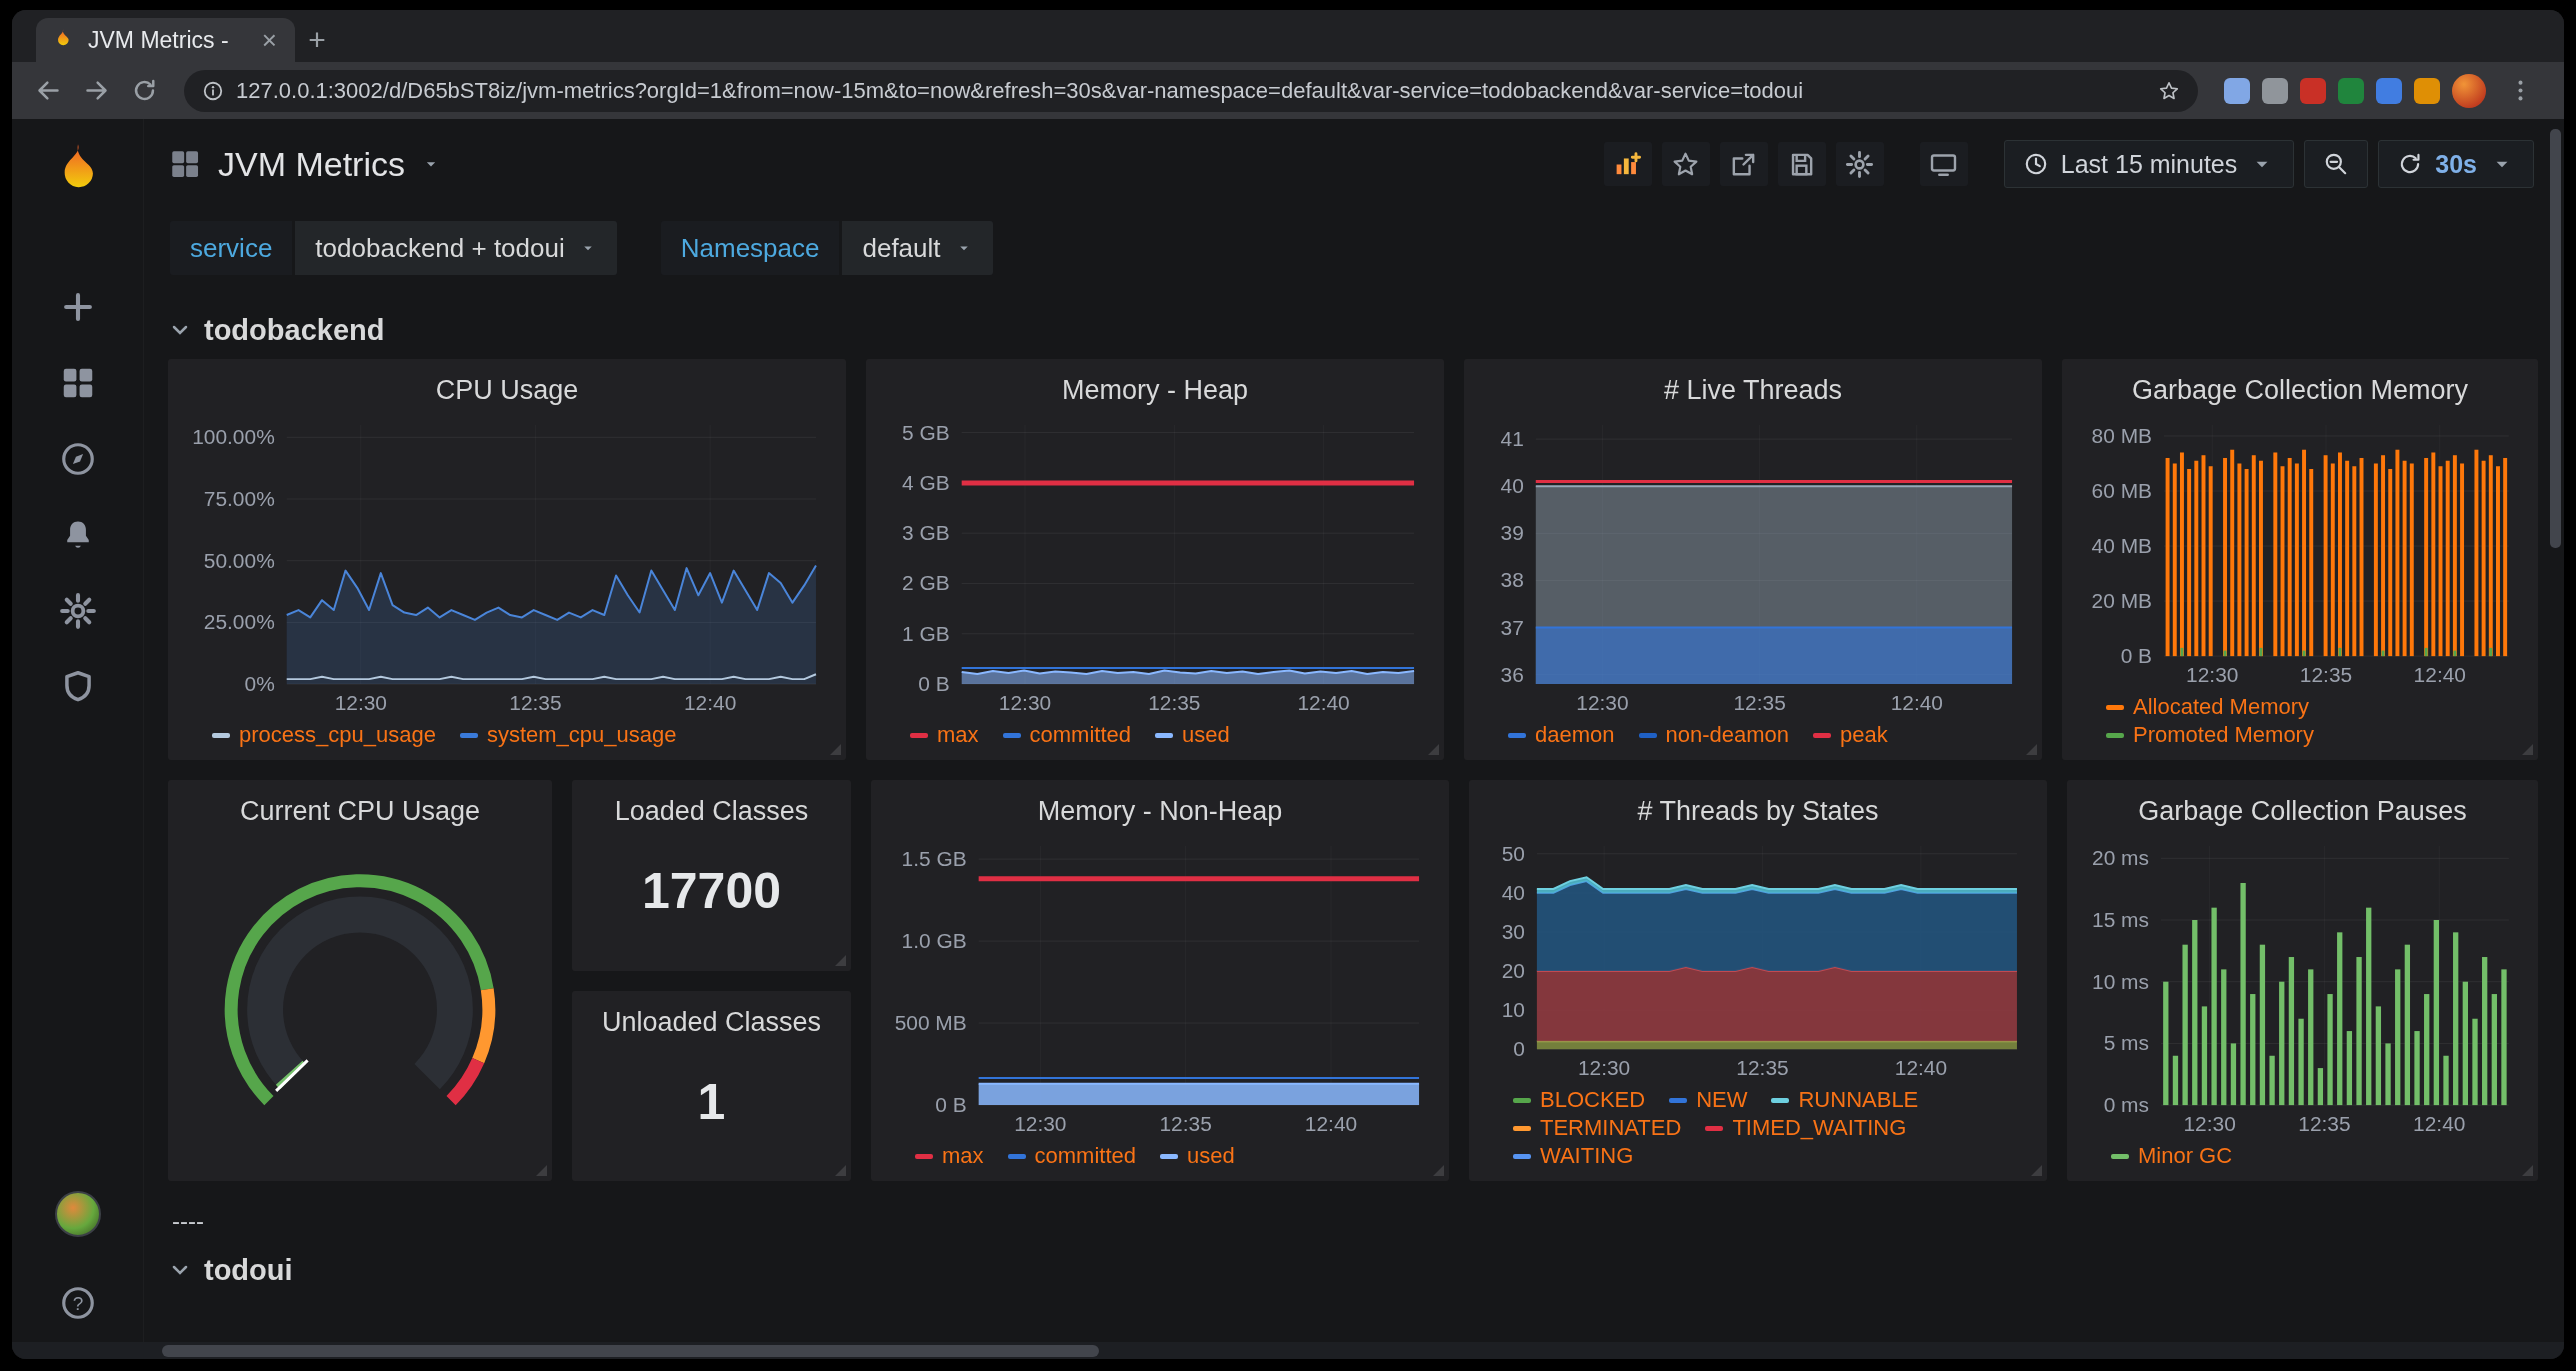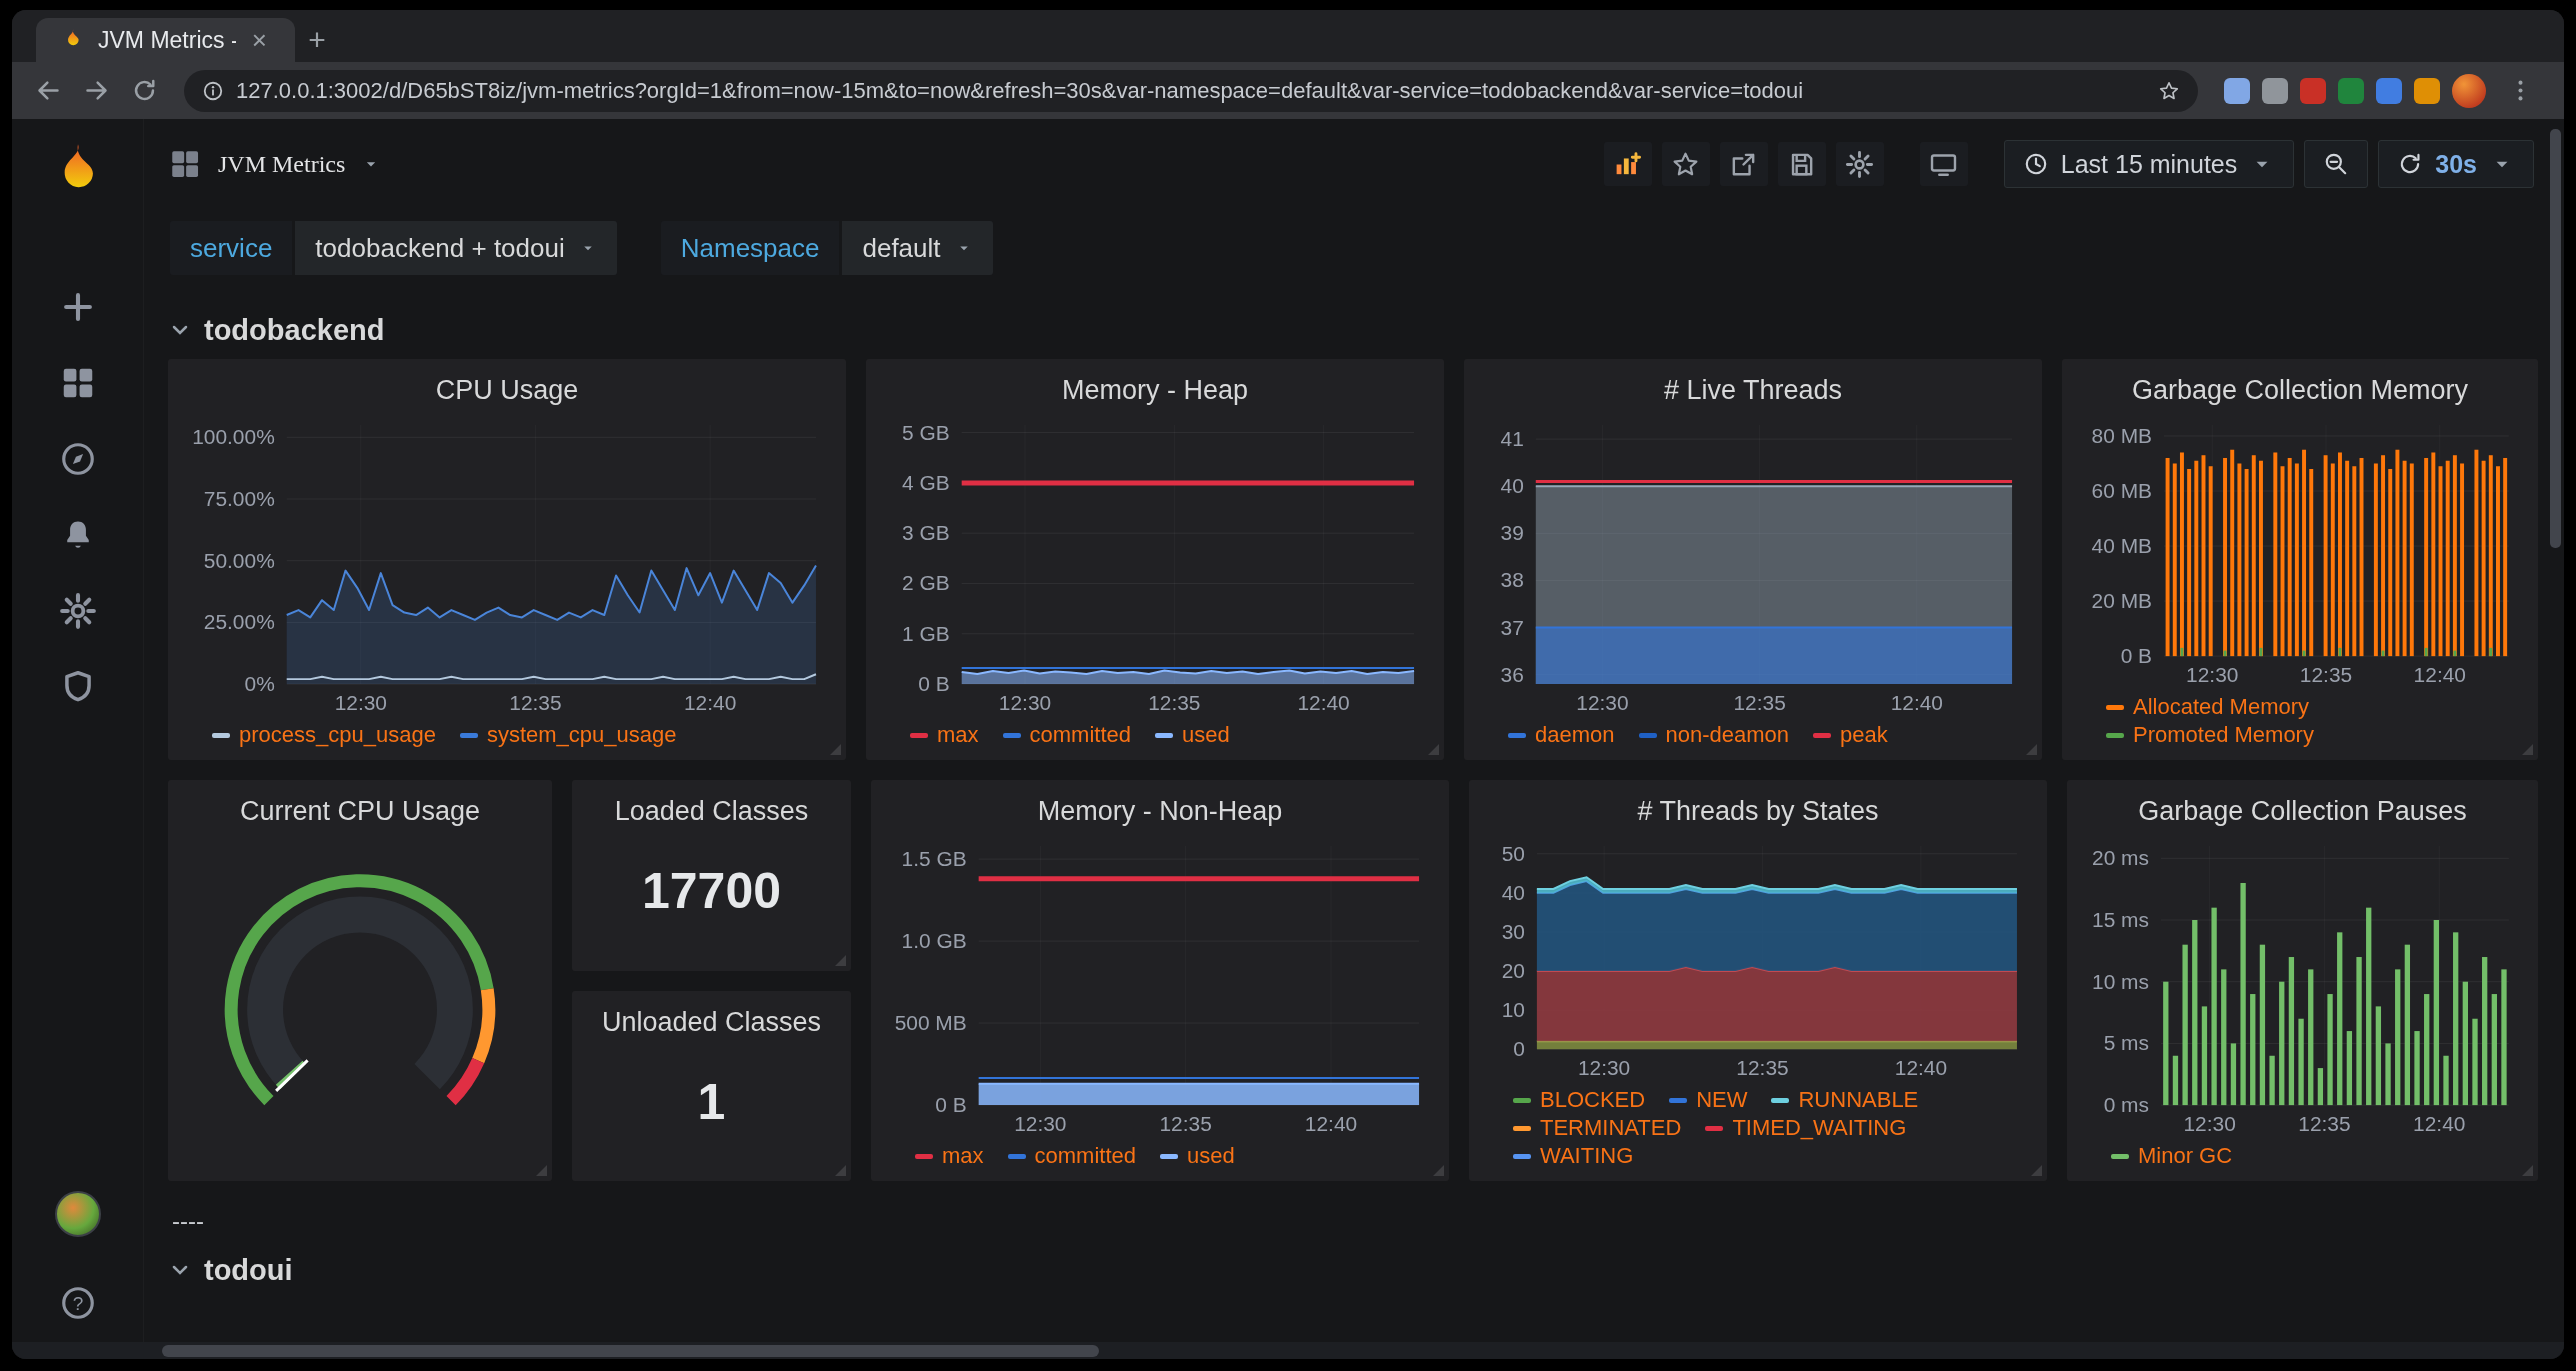--- a/index.html
+++ b/index.html
@@ -6,21 +6,21 @@
   html,body { width:2576px; height:1372px; background:#000; overflow:hidden;
     font-family:"Liberation Sans", sans-serif; }
   svg { font-family:inherit; display:block; }
 
   .window { position:absolute; inset:10px 12px 12px 12px; background:#202124;
     border-radius:14px; overflow:hidden; display:flex; flex-direction:column; }
 
   
   .tabstrip { height:52px; background:#202124; display:flex; align-items:flex-end; padding:6px 0 0 24px; }
   .tab { height:44px; width:259px; background:#35363a; border-radius:12px 12px 0 0;
-    display:flex; align-items:center; gap:12px; padding:0 24px; color:#e8eaed; font-size:23px; }
+    display:flex; align-items:center; gap:12px; padding:0 14px; color:#e8eaed; font-size:23px; }
   .tab .fav { width:26px; height:26px; }
   .tab-title { flex:1; white-space:nowrap; overflow:hidden; }
   .tab-close { color:#9aa0a6; font-size:26px; line-height:26px; padding:0 4px; cursor:pointer; }
   .newtab { width:44px; height:44px; display:grid; place-items:center; color:#9aa0a6; font-size:30px; }
 
   .navbar { height:57px; background:#35363a; display:flex; align-items:center; padding:0 14px; gap:4px; }
   .nbtn { width:44px; height:44px; display:grid; place-items:center; color:#9aa0a6; }
   .nbtn svg { width:27px; height:27px; }
   .omnibox { flex:1; height:42px; margin:0 14px; background:#202124; border-radius:22px;
     display:flex; align-items:center; gap:12px; padding:0 18px; color:#bdc1c6; font-size:22px;
@@ -43,21 +43,21 @@
   .sb-item svg { width:38px; height:38px; }
   .sb-bottom { margin-top:auto; display:flex; flex-direction:column; align-items:center; gap:28px; }
   .avatar { width:46px; height:46px; border-radius:50%;
     background:radial-gradient(circle at 38% 35%, #e0893c, #66a83d 55%, #33531f); border:2px solid #3c4046; }
 
   .main { flex:1; display:flex; flex-direction:column; min-width:0; }
 
   .dash-header { height:90px; display:flex; align-items:center; padding:0 30px 0 24px; }
   .dh-left { display:flex; align-items:center; gap:16px; color:#e3e4e6; }
   .dh-grid-icon { width:34px; height:34px; color:#7b818c; }
-  .dh-title { font-size:24px; font-weight:400;font-family:Liberation Serif, serif; }
+  .dh-title { font-size:34px; font-weight:400; }
   .caret { width:20px; height:20px; color:#9aa3ad; }
   .dh-right { margin-left:auto; display:flex; align-items:center; gap:10px; }
   .ibtn { width:48px; height:44px; display:grid; place-items:center; color:#9da3ac; background:#1b1d21; border-radius:3px; }
   .ibtn svg { width:29px; height:29px; }
   .spacer { width:16px; }
   .tbtn { height:48px; border:1px solid #2c3235; background:#1b1e22; border-radius:3px;
     display:flex; align-items:center; gap:12px; padding:0 18px; color:#d0d4da; font-size:25px; }
   .tbtn svg { width:26px; height:26px; }
   .refresh-val { color:#7fb0e8; font-weight:600; }
 

